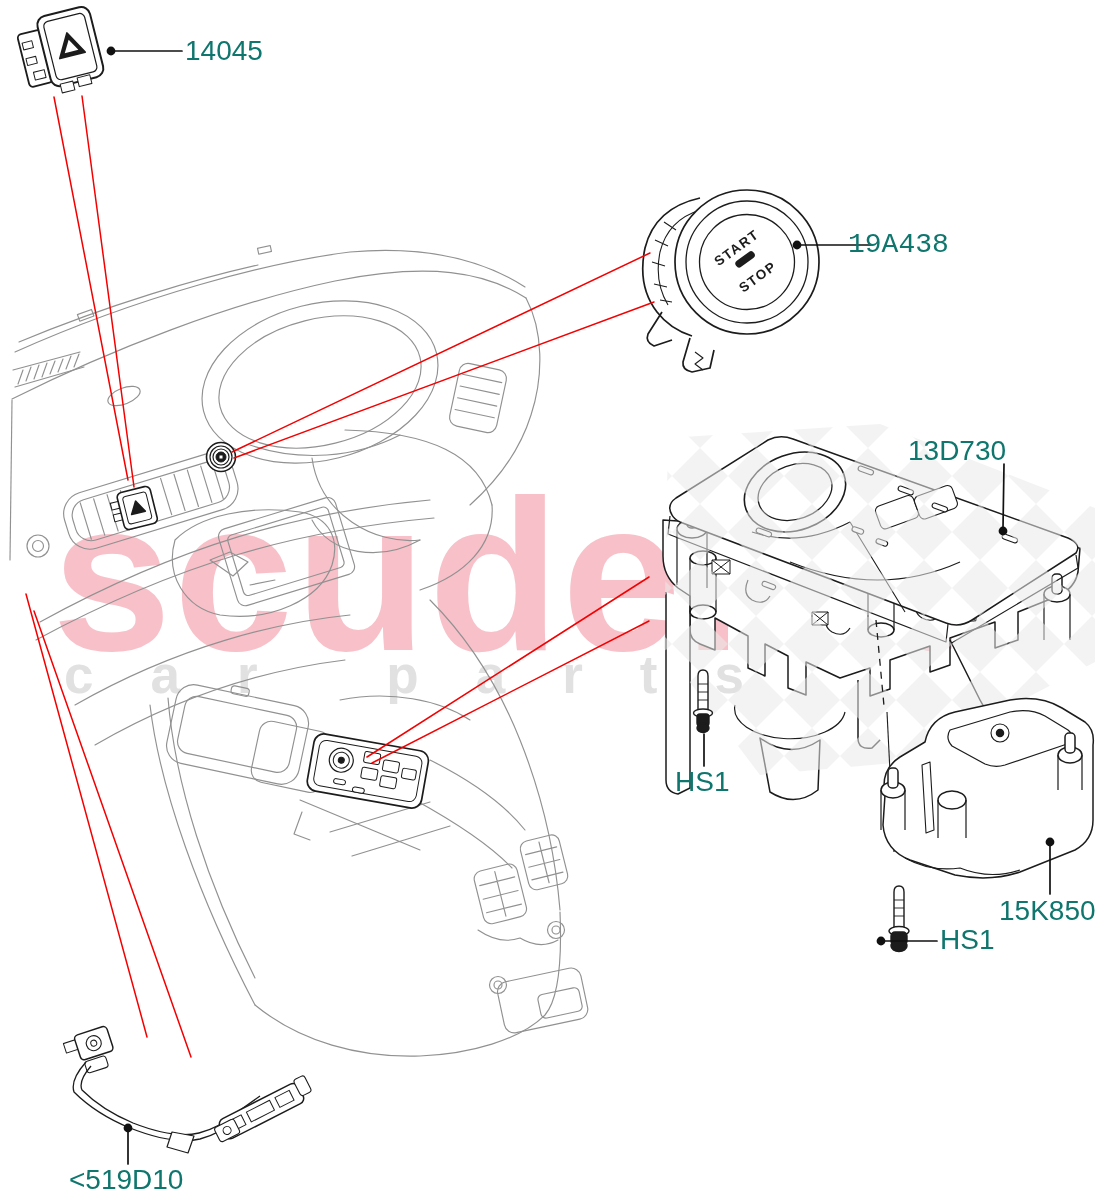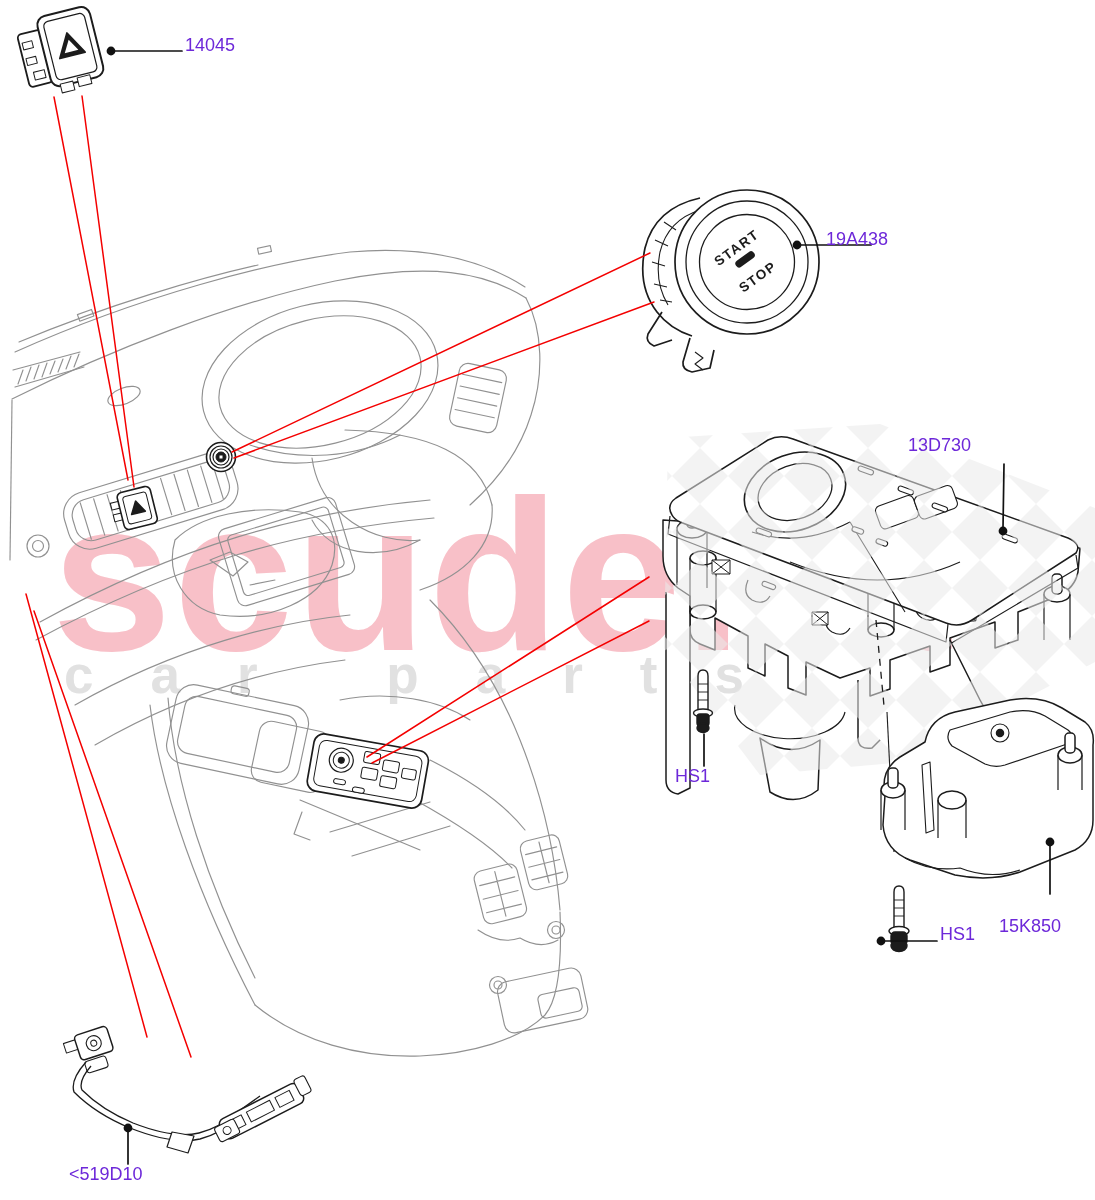--- a/index.html
+++ b/index.html
@@ -8,27 +8,27 @@
   .stage{position:absolute;inset:0;width:1095px;height:1200px;}
   
   .wm-brand{position:absolute;left:52px;top:468px;z-index:0;
     font-size:215px;font-weight:bold;line-height:1;letter-spacing:2px;
     color:#f8c0c8;white-space:nowrap;user-select:none;}
   .wm-tagline{position:absolute;left:64px;top:648px;z-index:0;
     font-size:53px;font-weight:bold;line-height:1;letter-spacing:57px;
     color:#e1e1e1;white-space:nowrap;user-select:none;}
   svg.draw{position:absolute;left:0;top:0;z-index:1;}
   
-  .plabel{position:absolute;z-index:2;font-size:18px;line-height:1.05;
-    color:#6d28d9;white-space:nowrap;cursor:pointer;}
+  .plabel{position:absolute;z-index:2;font-size:28px;line-height:1.05;
+    color:#0f766e;white-space:nowrap;cursor:pointer;}
   #lab-14045 {left:185px;top:36px;}
-  #lab-19A438{left:826px;top:230px;}
+  #lab-19A438{left:848px;top:230px;font-family:Liberation Mono, monospace;}
   #lab-13D730{left:908px;top:436px;}
   #lab-hs1a  {left:675px;top:767px;}
-  #lab-15K850{left:999px;top:917px;}
+  #lab-15K850{left:999px;top:896px;}
   #lab-hs1b  {left:940px;top:925px;}
   #lab-519D10{left:69px; top:1165px;}
 </style>
 </head>
 <body>
 
 <div class="stage">
 
   <div class="wm-brand">scuderia</div>
   <div class="wm-tagline">car parts</div>

